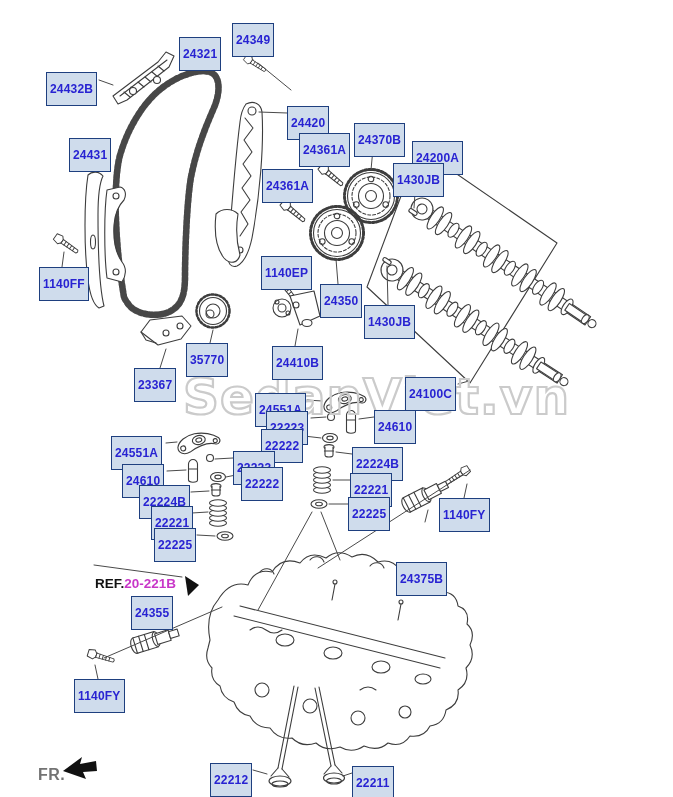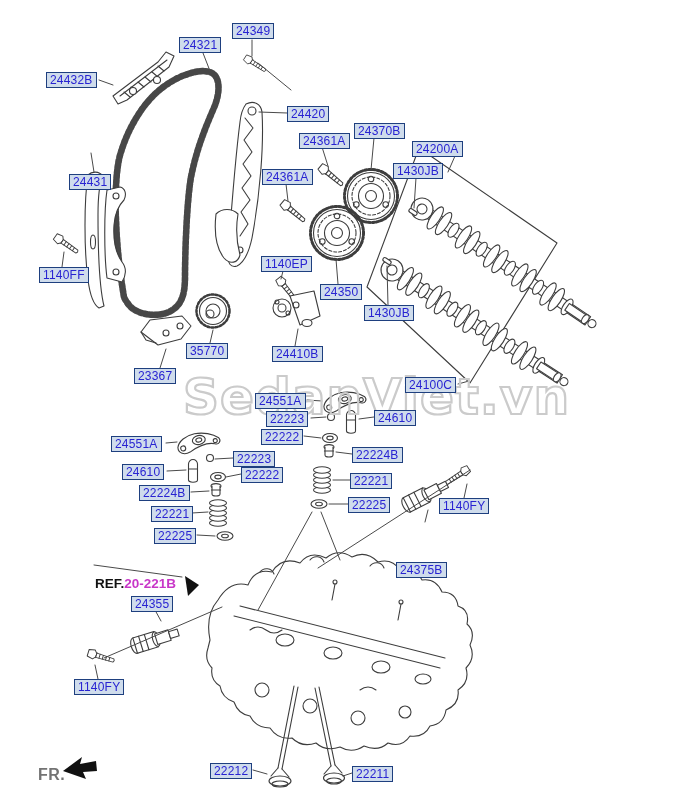--- a/index.html
+++ b/index.html
@@ -7,22 +7,22 @@
   #page {
     position: relative; width: 673px; height: 797px;
     background: #ffffff; overflow: hidden;
   }
   #art { position: absolute; left: 0; top: 0; }
   .part-label {
     position: absolute;
     background: var(--label-fill, #cfdcec);
     border: 1.5px solid var(--label-border, #1e3f7f);
     color: var(--label-text, #2823d2);
-    font-size: 12px; font-weight: normal; line-height: 1;
-    padding: 1px 3px; white-space: nowrap; letter-spacing: 0.2px;
+    font-size: 12px; font-weight: bold; line-height: 1;
+    padding: 10px 3px; white-space: nowrap; letter-spacing: 0.2px;
     cursor: pointer;
   }
   #watermark {
     position: absolute; left: 183px; top: 368px;
     font-family: "DejaVu Sans", sans-serif;
     font-size: 50px; font-weight: bold; letter-spacing: 1px;
     color: transparent;
     -webkit-text-stroke: 2.2px var(--wm-color, #cbcbcb);
     pointer-events: none;
   }
@@ -319,21 +319,21 @@
   <div id="ref-note">
     <span id="ref-prefix">REF.</span><span id="ref-code">20-221B</span>
   </div>
 
   <div id="fr-label">FR.</div>
 
   <div id="labels">
       <div class="part-label" style="left: 46px; top: 72px;">24432B</div>
       <div class="part-label" style="left: 179px; top: 37px;">24321</div>
       <div class="part-label" style="left: 232px; top: 23px;">24349</div>
-      <div class="part-label" style="left: 69px; top: 138px; margin-top: 36px;">24431</div>
+      <div class="part-label" style="left: 69px; top: 138px;">24431</div>
       <div class="part-label" style="left: 39px; top: 267px;">1140FF</div>
       <div class="part-label" style="left: 287px; top: 106px;">24420</div>
       <div class="part-label" style="left: 299px; top: 133px;">24361A</div>
       <div class="part-label" style="left: 354px; top: 123px;">24370B</div>
       <div class="part-label" style="left: 412px; top: 141px;">24200A</div>
       <div class="part-label" style="left: 393px; top: 163px;">1430JB</div>
       <div class="part-label" style="left: 262px; top: 169px;">24361A</div>
       <div class="part-label" style="left: 261px; top: 256px;">1140EP</div>
       <div class="part-label" style="left: 320px; top: 284px;">24350</div>
       <div class="part-label" style="left: 364px; top: 305px;">1430JB</div>

